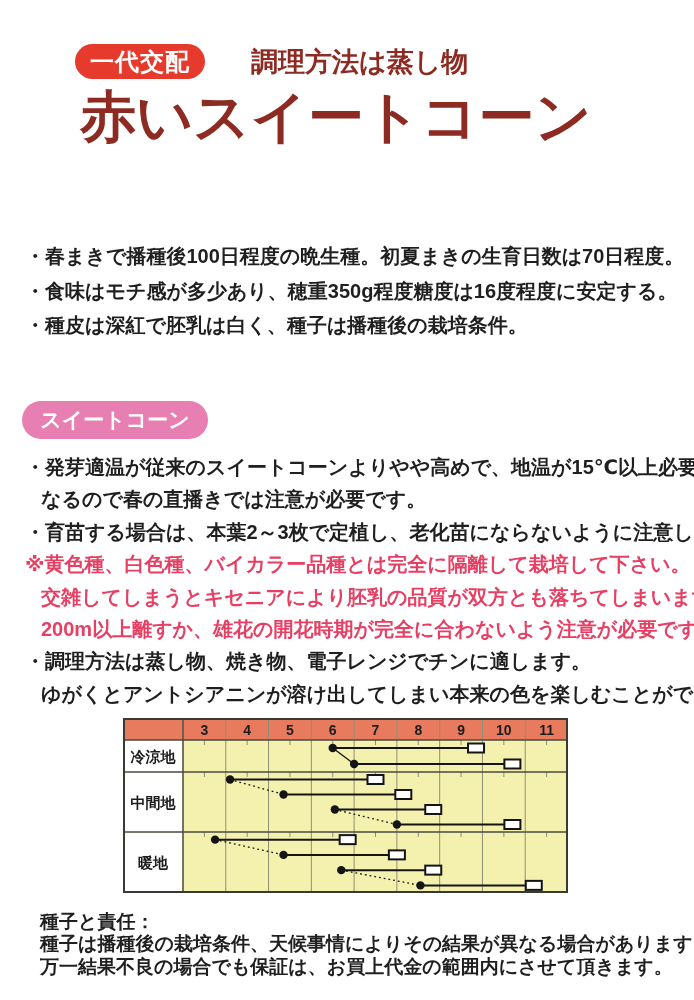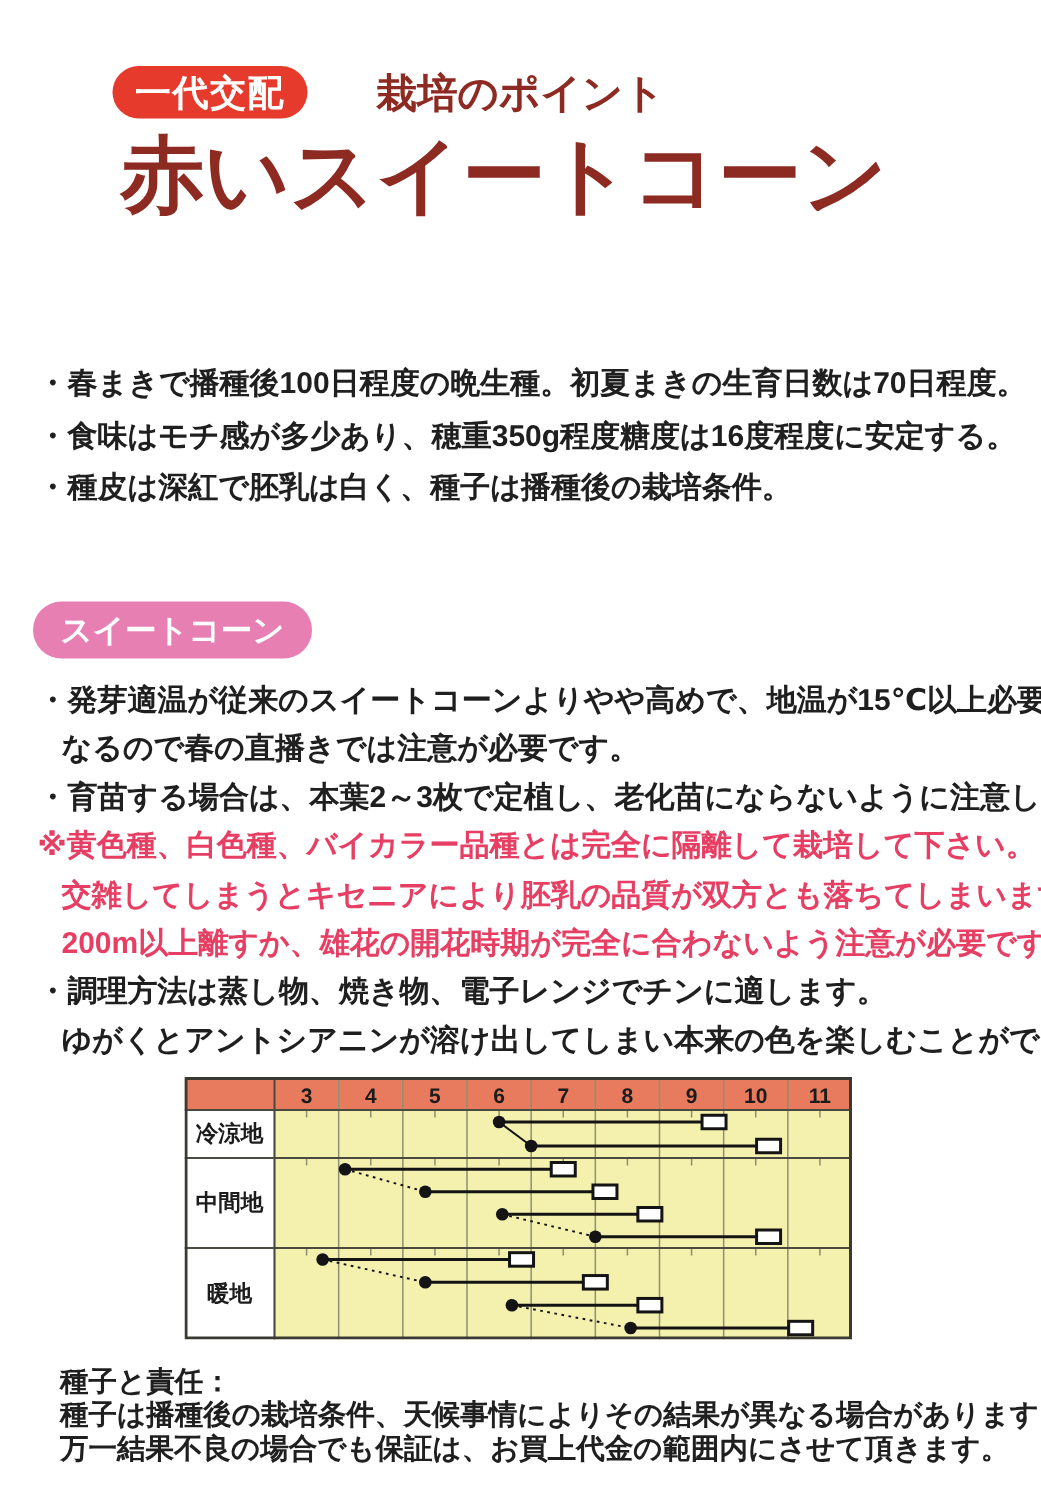--- a/index.html
+++ b/index.html
@@ -45,21 +45,21 @@
   .footer{position:absolute;left:40px;top:911px;font-size:19px;font-weight:700;line-height:22.4px;}
   .footer .line{white-space:nowrap;}
 </style>
 </head>
 <body>
 
 <div class="page">
 
   <div class="brand-row">
     <div class="f1-badge">一代交配</div>
-    <div class="subtitle">栽培のポイント</div>
+    <div class="subtitle">調理方法は蒸し物</div>
   </div>
 
   <div class="main-title">赤いスイートコーン</div>
 
 
   <div class="list" id="tokusei-list">
 
   <div class="line">・春まきで播種後100日程度の晩生種。初夏まきの生育日数は70日程度。</div>
       <div class="line">・食味はモチ感が多少あり、穂重350g程度糖度は16度程度に安定する。</div>
       <div class="line">・種皮は深紅で胚乳は白く、種子は播種後の栽培条件。</div>

